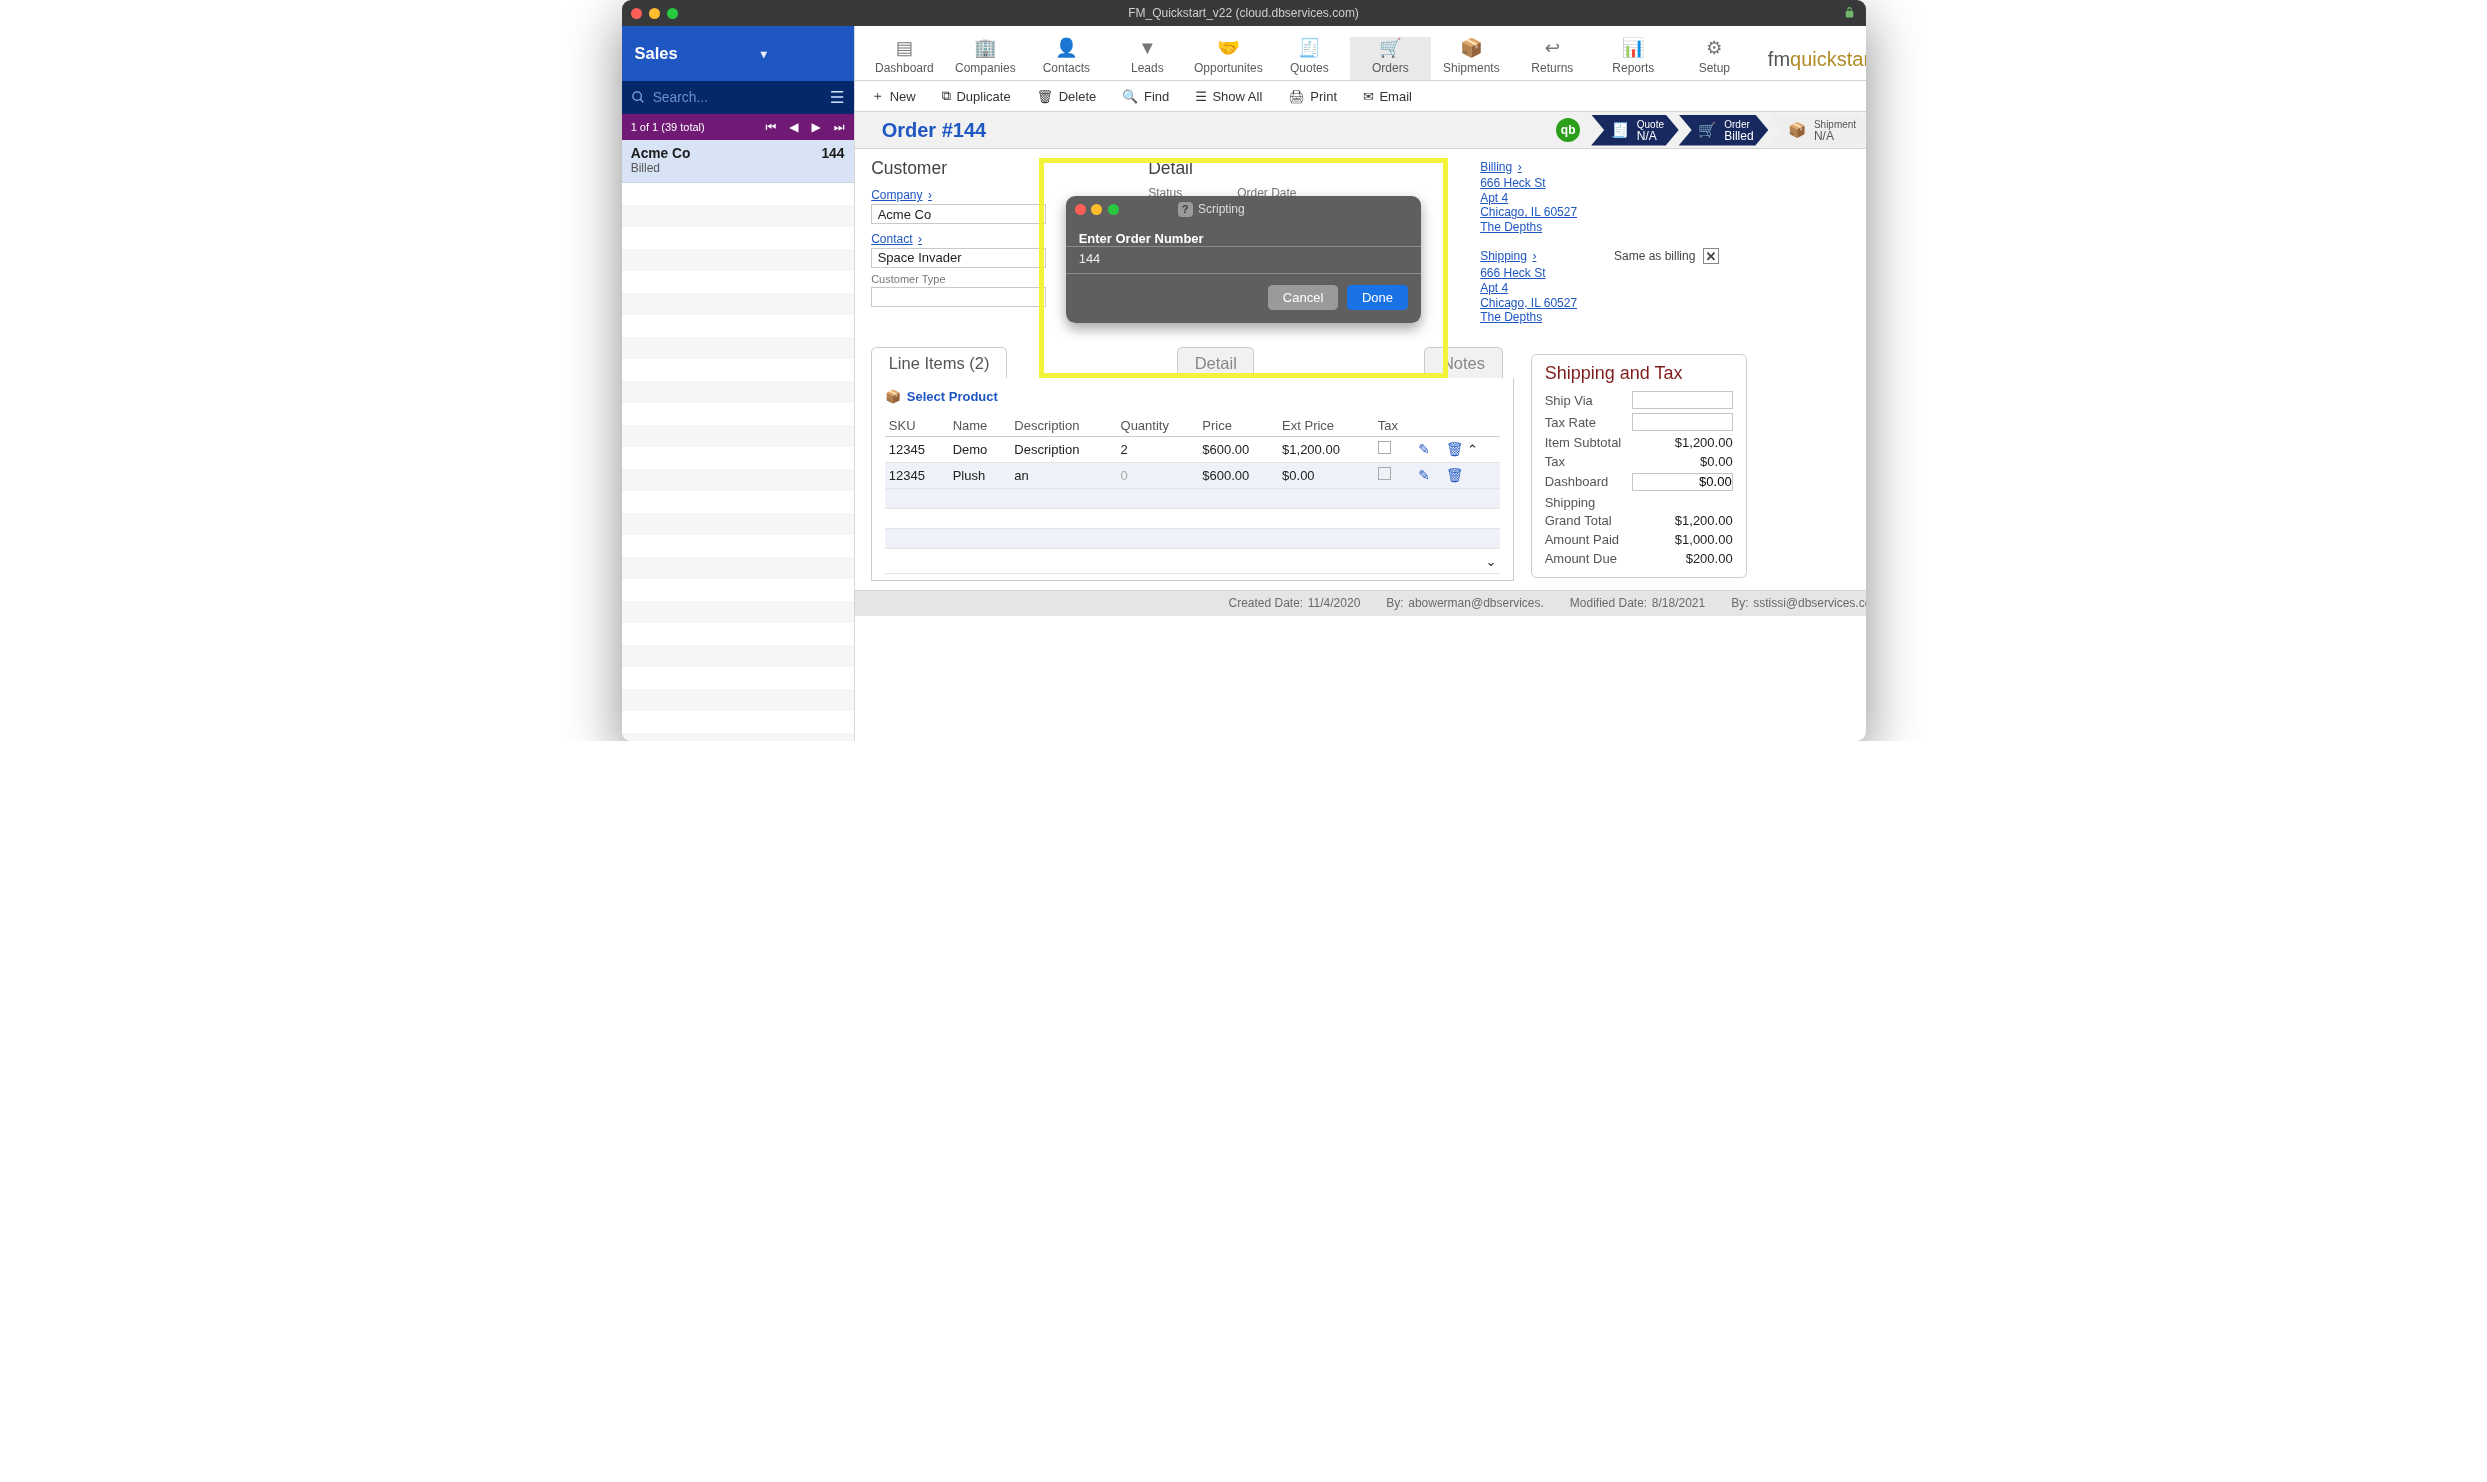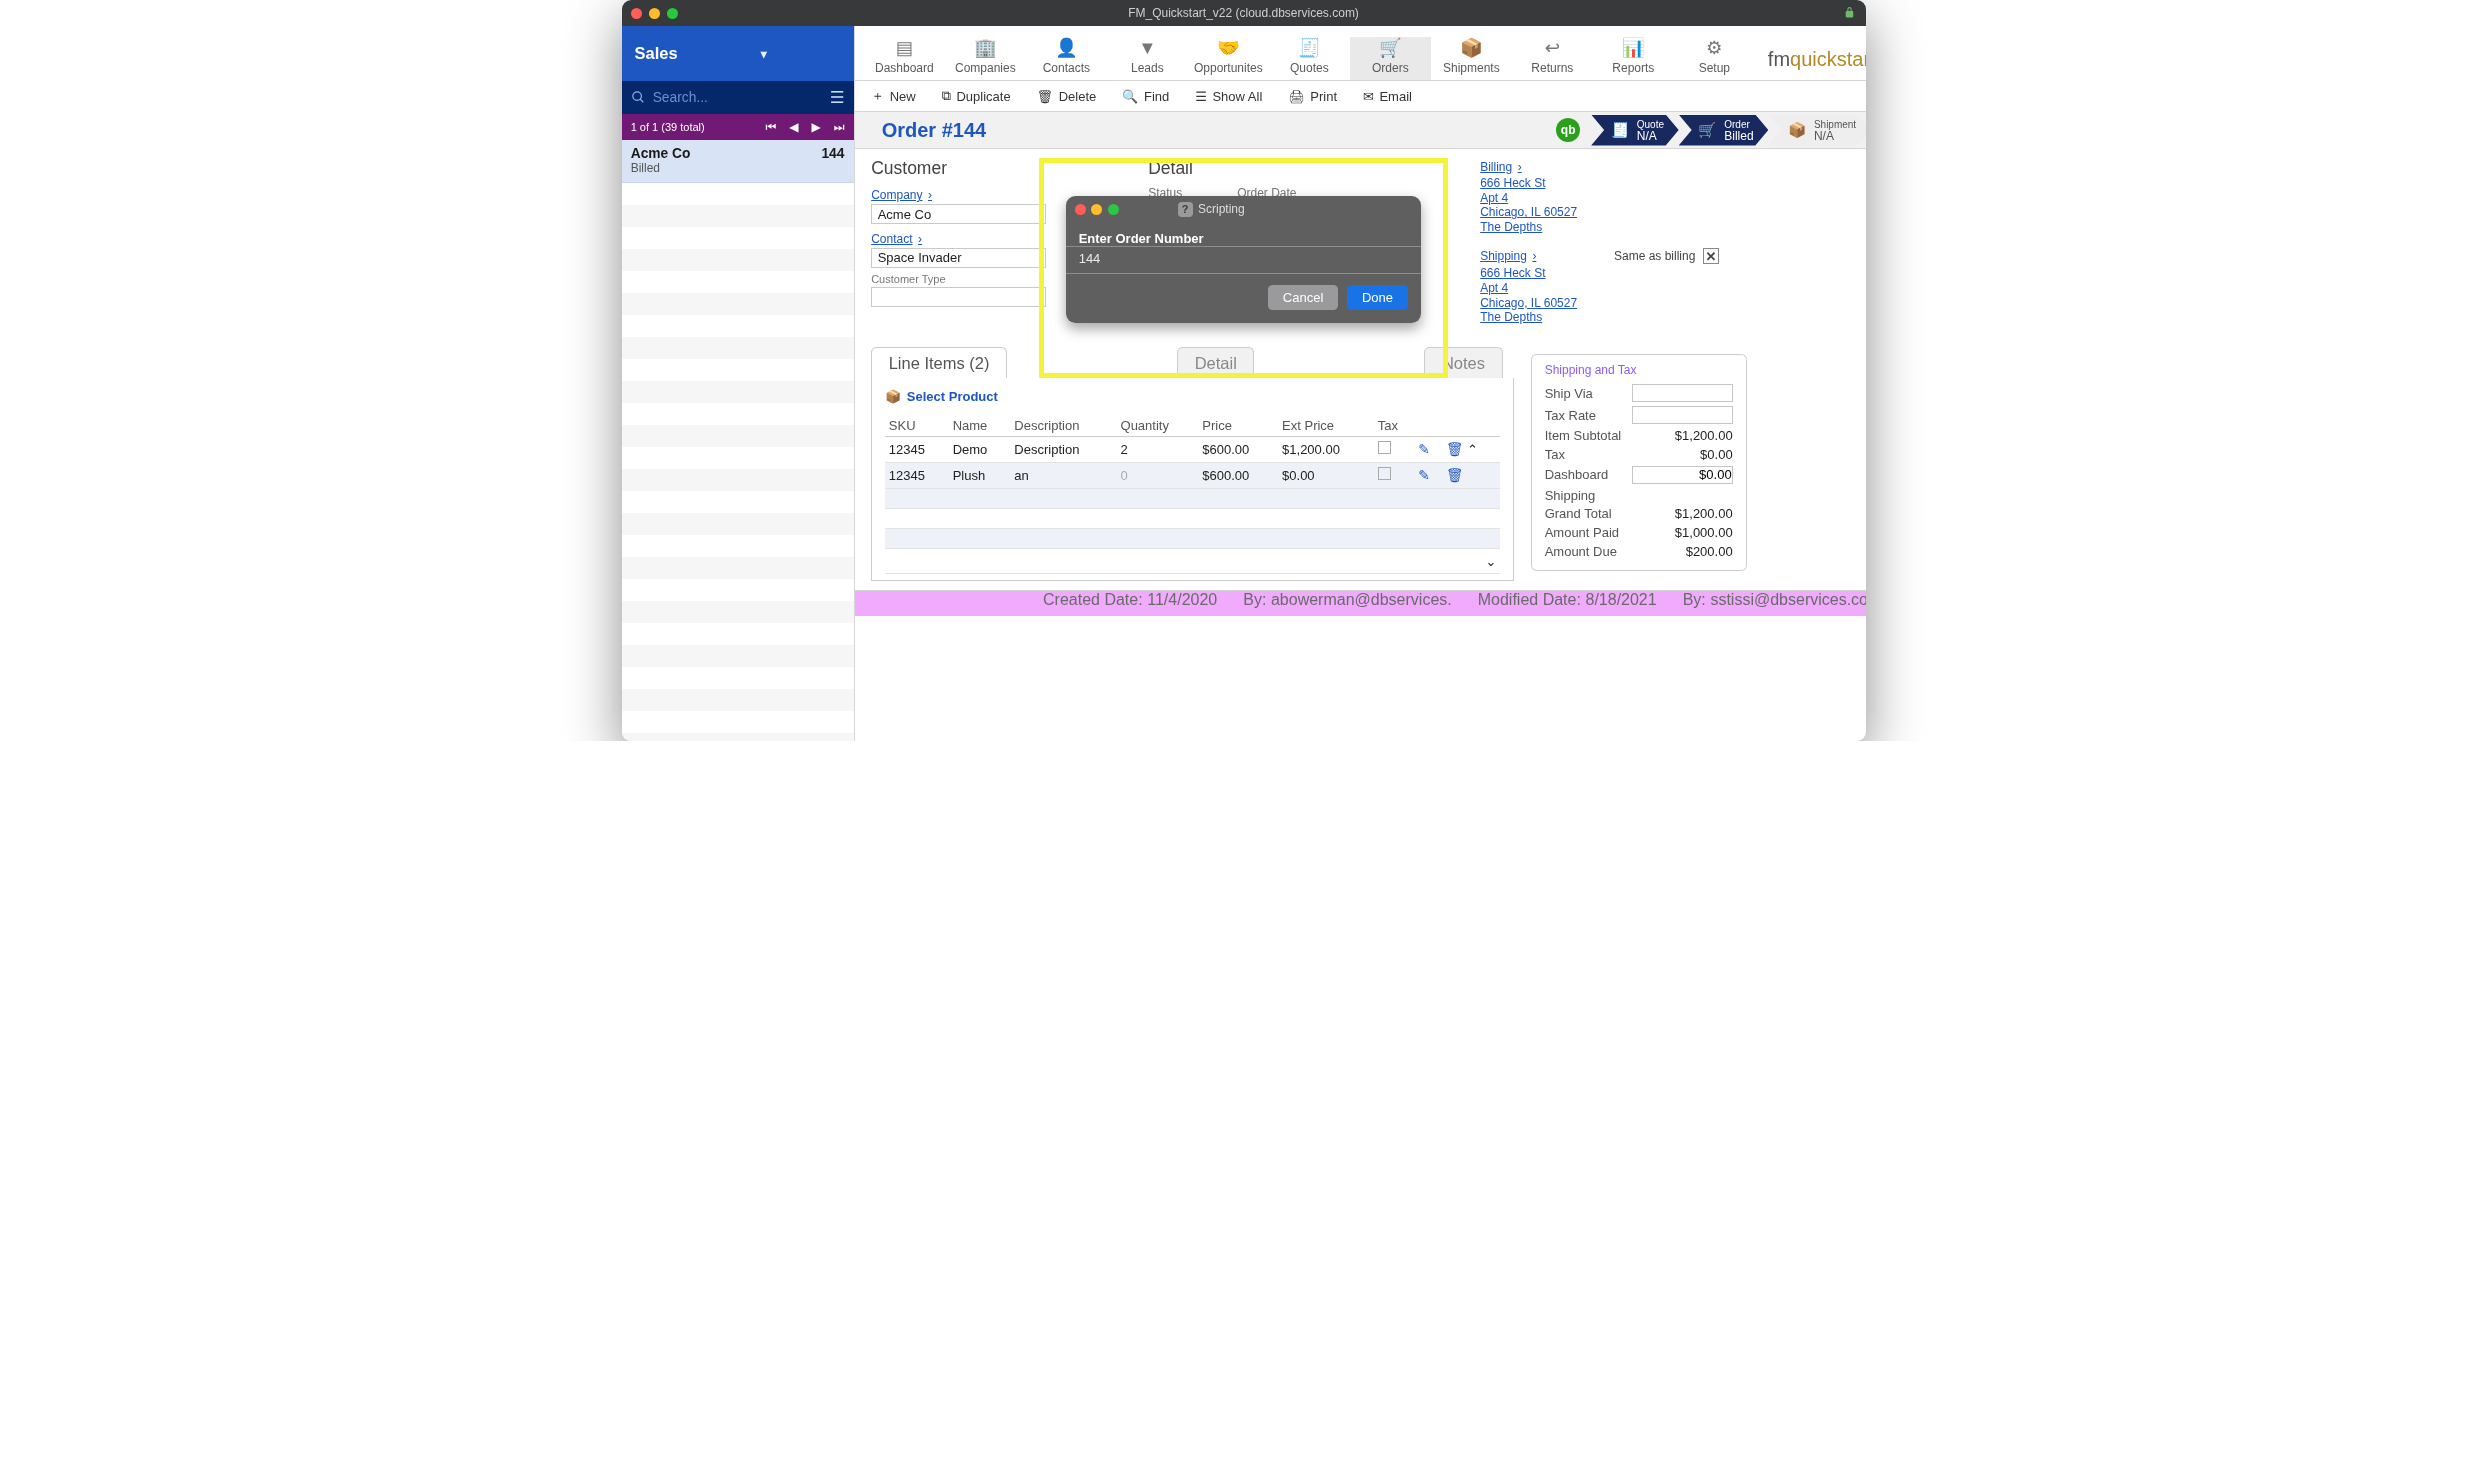--- a/index.html
+++ b/index.html
@@ -62,26 +62,26 @@
 table.items{ width:100%; border-collapse:collapse; font-size:13px;}
 table.items th{ text-align:left; font-weight:400; color:#555; font-size:13px; padding:2.8px 3.7px; border-bottom:0.9px solid #ccc;}
 table.items td{ padding:4.6px 3.7px; border-bottom:0.9px solid #e3e3e3; color:#222;}
 table.items tr.alt{background:#eef1f7;}
 .num{text-align:left;}
 .edit-ic{color:#1e56c2; font-size:13.8px; cursor:pointer;}
 .trash-ic{color:#1e56c2; font-size:13.8px; cursor:pointer;}
 .chk{width:13px; height:13px; border:0.9px solid #aaa; display:inline-block;}
 .rightcol{width:216px;}
 .card{ border:0.9px solid #ccc; border-radius:5.5px; padding:7.3px 13px; margin-top:7.3px;}
-.card h4{font-size:12px; font-weight:400; color:#8b5cf6; margin-bottom:7.3px;}
+.card h4{font-size:18px; font-weight:400; color:#7f1d1d; margin-bottom:7.3px;}
 .kv{display:flex; justify-content:space-between; align-items:center; font-size:13px; color:#222; margin:3.7px 0;}
 .kv .k{color:#555;}
 .kv input{border:0.9px solid #c5c5c5; width:101px; height:18.4px; text-align:right; font-size:13px;}
 .kv-val{font-weight:400;}
-.footer{ border-top:0.9px solid #d4d4d4; height:26px; background:#f0abfc; display:flex; gap:26px; padding:0 16.5px; font-size:16px; color:#6a6a6a;}
+.footer{ border-top:0.9px solid #d4d4d4; height:26px; background:#e5e5e5; display:flex; align-items:center; gap:26px; padding:0 16.5px; font-size:12px; color:#6a6a6a;}
 .footer .seg{display:flex; gap:4.6px;}
 
 
 .highlight-wrap{ position:absolute; left:184px; top:9.2px; width:409px; height:220px; border:5.5px solid #f3f33a; background:rgba(255,255,255,.0); z-index:20;}
 .gray-card{ position:absolute; left:22px; top:33px; right:22px; border-radius:9.2px; background:rgba(88,88,90,.96); color:#e8e8e8; box-shadow:0 5.5px 13px rgba(0,0,0,.35);}
 .gray-card .gtitle{ height:26px; display:flex; align-items:center; padding:0 9.2px; font-size:12px; color:#ddd; border-top-left-radius:9.2px; border-top-right-radius:9.2px;}
 .gray-card .traffic{display:flex; gap:5.5px;}
 .gray-card .q{ margin-left:59px; width:14.7px; height:14.7px; border-radius:3.7px; background:#9a9a9a; color:#3a3a3a; font-size:11px; display:flex; align-items:center; justify-content:center; font-weight:700;}
 .gray-card .prompt{padding:9.2px 13px 0; font-size:13px; font-weight:600; color:#fff;}
 .gray-card .inputrow{padding:3.7px 13px 7.3px; border-bottom:0.9px solid #8c8c8c; font-size:13px; color:#e9e9e9;}

